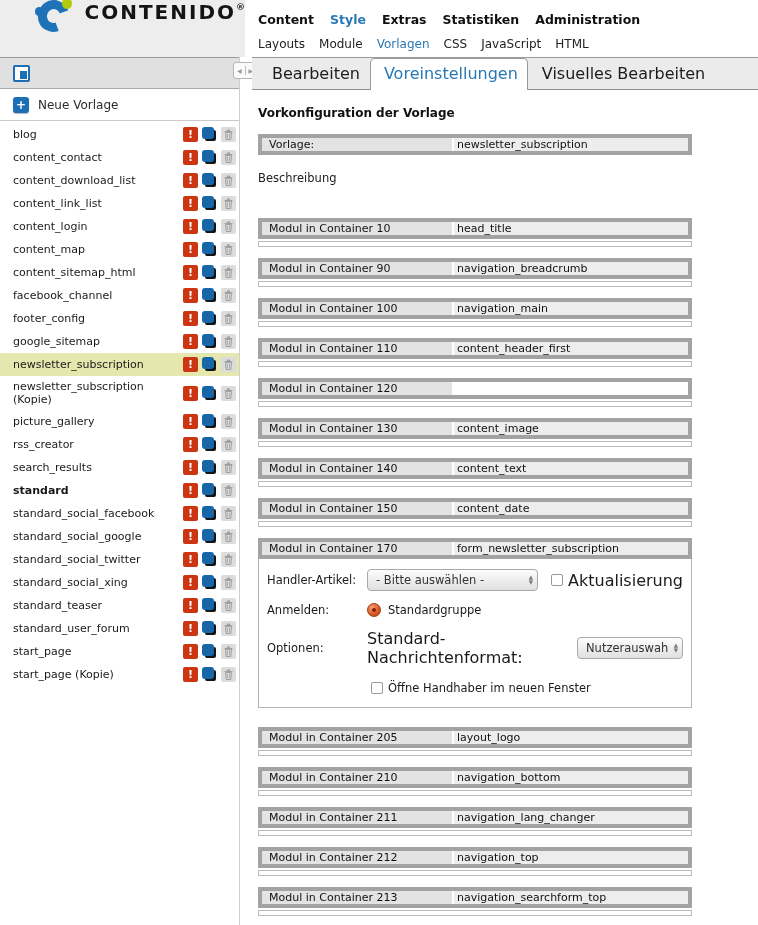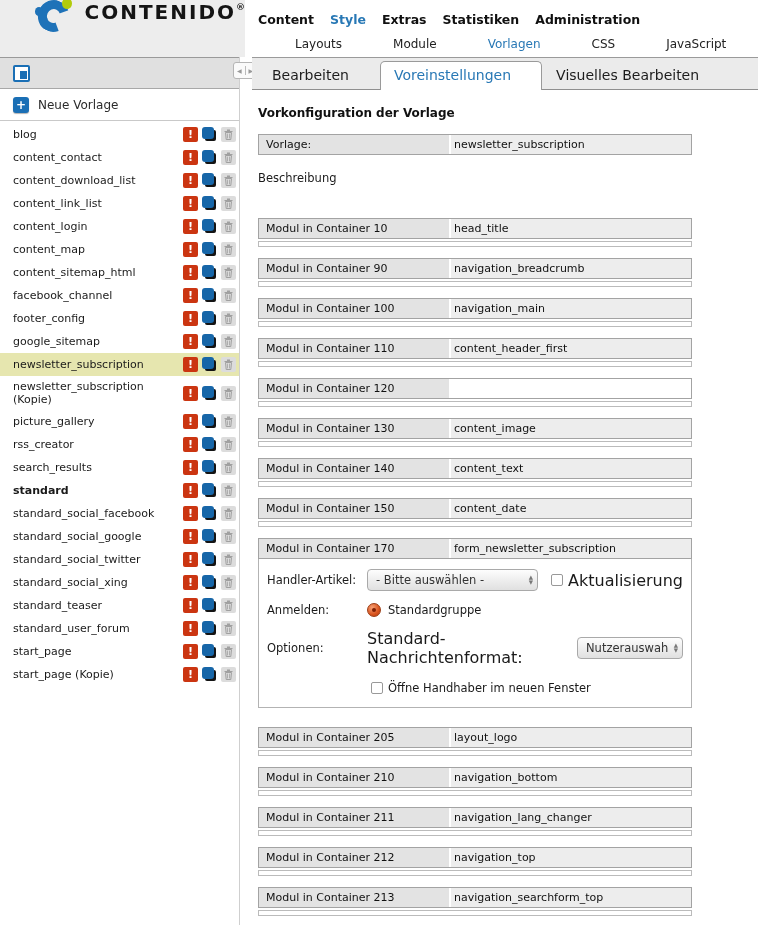--- a/index.html
+++ b/index.html
@@ -34,21 +34,21 @@
   }
   .wordmark {
     margin-left: 12px; font-size: 20px; font-weight: bold; letter-spacing: 2px; color: #141414;
   }
   .wordmark sup { font-size: 9px; font-weight: bold; vertical-align: 9px; letter-spacing: 0; }
 
   .menus { position: absolute; left: 252px; top: 0; width: 506px; height: 57px; background: #fff; }
   .top-menu { display: flex; gap: 16px; padding: 12px 0 0 6px; }
   .top-menu .menu-item { font-weight: bold; font-size: 12.5px; color: #111; text-decoration: none; cursor: pointer; }
   .sub-menu { display: flex; gap: 14px; padding: 10px 0 0 6px; }
-  .sub-menu .menu-item { font-size: 12px; color: #222; text-decoration: none; cursor: pointer; margin-left: 37px; }
+  .sub-menu .menu-item { font-size: 12px; color: #222; text-decoration: none; cursor: pointer; }
   .menu-item.active { color: #2878b5 !important; }
 
   
   .sidebar { position: absolute; left: 0; top: 57px; width: 240px; bottom: 0; background: #fff; border-right: 1px solid #cfcfcf; }
   .strip {
     height: 32px; background: #e0e0e0;
     border-top: 1px solid #9a9a9a; border-bottom: 1px solid #a8a8a8;
     display: flex; align-items: center; padding-left: 13px;
   }
   .panel-icon {
@@ -97,34 +97,34 @@
   }
   .h-mid { width: 1px; height: 9px; background: #bbb; margin: 0 2px; }
 
   
   .tabstrip {
     position: absolute; left: 252px; top: 57px; width: 506px; height: 33px;
     background: #ebebeb; border-top: 1px solid #9a9a9a; border-bottom: 1px solid #8f8f8f;
     display: flex; align-items: flex-end; padding-left: 6px;
   }
   .tab {
-    padding: 5px 30px 6px 13px; font-size: 14px; color: #1c1c1c; cursor: pointer;
+    padding: 5px 9px 6px 13px; font-size: 16px; color: #1c1c1c; cursor: pointer;
     border: 1px solid transparent; border-bottom: none; text-decoration: none; text-align: right;
   }
   .tab.active {
     background: #fff; border-color: #9a9a9a; border-radius: 5px 5px 0 0;
     color: #2878b5; margin-bottom: -1px; padding-bottom: 7px;
   }
 
   
   .content { position: absolute; left: 252px; top: 90px; width: 506px; bottom: 0; background: #fff; padding-left: 6px; }
   .page-title { margin-top: 16px; font-size: 12px; font-weight: bold; color: #111; }
 
   .block { width: 434px; }
-  .bar { display: flex; align-items: center; height: 21px; border: 1px solid #a3a3a3; background: #fff; }
+  .bar { display: flex; align-items: center; height: 21px; border: 4px solid #a3a3a3; background: #fff; }
   .bar-label { width: 190px; align-self: stretch; display: flex; align-items: center; background: #e3e3e3; padding-left: 7px; font-size: 11px; color: #111; }
   .bar-value { flex: 1; align-self: stretch; display: flex; align-items: center; background: #ededed; margin-left: 2px; padding-left: 3px; font-size: 11px; color: #111; }
   .thinrow { height: 6px; border: 1px solid #bbb; margin-top: 2px; }
 
   .vorlage-bar { margin-top: 14px; }
   .desc { margin-top: 16px; font-size: 11.5px; color: #1a1a1a; }
   #containers { margin-top: 33px; }
   .container-block { margin-bottom: 11px; border-radius: 11px; }
   .container-block.has-form { margin-bottom: 19px; }
 

